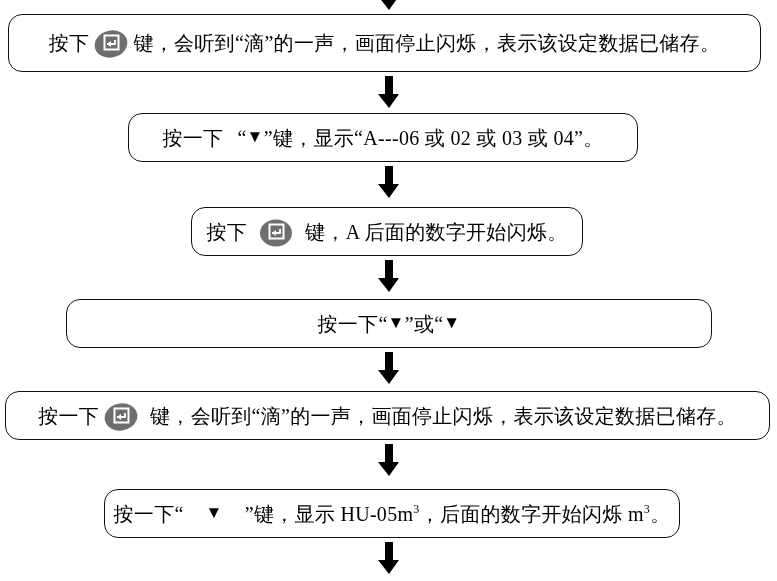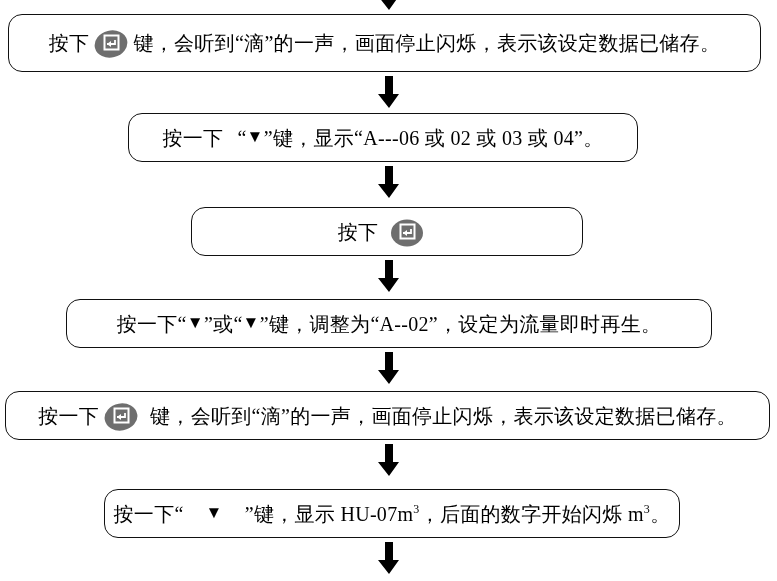--- a/index.html
+++ b/index.html
@@ -153,36 +153,36 @@
       <span class="gap-sm"></span>
       <span class="enter-key">
         <svg width="34" height="30" viewBox="0 0 34 30" aria-hidden="true">
           <ellipse cx="17" cy="15" rx="16" ry="13.5" fill="#6e6e6e"></ellipse>
           <rect x="10.5" y="6.5" width="14" height="14" fill="none" stroke="#ffffff" stroke-width="2"></rect>
           <path d="M21 11 v4 h-8" fill="none" stroke="#ffffff" stroke-width="1.8"></path>
           <path d="M13 15 l4 -3 v6 z" fill="#ffffff"></path>
         </svg>
       </span>
       <span class="gap-sm"></span>
+      <span class="seg">键，A 后面的数字开始闪烁。</span>
     </span>
   </div>
 
   <div class="arrow" id="arrow-3">
     <svg width="30" height="34" viewBox="0 0 30 34" aria-hidden="true">
       <path d="M11 0 h8 v18 h6 L15 32 L4 18 h7 z" fill="#000000"></path>
     </svg>
   </div>
 
   <div class="node" id="node-4">
     <span class="node-text">
       <span class="seg">按一下“</span>
       <span class="seg tri">▼</span>
       <span class="seg">”或“</span>
       <span class="seg tri">▼</span>
-      <span class="seg">”键，调整为“A--02”，设定为流量即时再生。</span>
     </span>
   </div>
 
   <div class="arrow" id="arrow-4">
     <svg width="30" height="34" viewBox="0 0 30 34" aria-hidden="true">
       <path d="M11 0 h8 v18 h6 L15 32 L4 18 h7 z" fill="#000000"></path>
     </svg>
   </div>
 
   <div class="node" id="node-5">
@@ -206,21 +206,21 @@
       <path d="M11 0 h8 v18 h6 L15 32 L4 18 h7 z" fill="#000000"></path>
     </svg>
   </div>
 
   <div class="node" id="node-6">
     <span class="node-text">
       <span class="seg">按一下“</span>
       <span class="gap-lg"></span>
       <span class="seg tri">▼</span>
       <span class="gap-lg"></span>
-      <span class="seg">”键，显示 HU-07m</span>
+      <span class="seg">”键，显示 HU-05m</span>
         <span class="sup">3</span>
       <span class="seg">，后面的数字开始闪烁 m</span>
         <span class="sup">3</span>
       <span class="seg">。</span>
     </span>
   </div>
 
   <div class="arrow" id="arrow-bottom">
     <svg width="30" height="34" viewBox="0 0 30 34" aria-hidden="true">
       <path d="M11 0 h8 v18 h6 L15 32 L4 18 h7 z" fill="#000000"></path>

